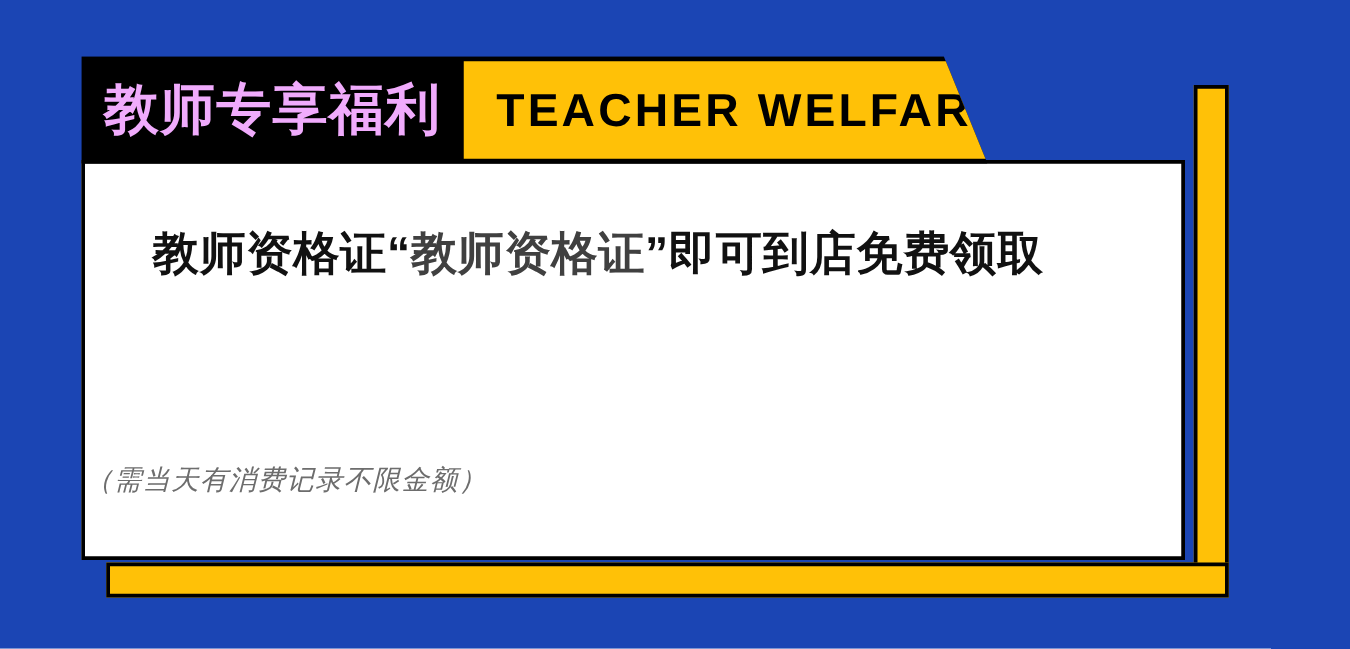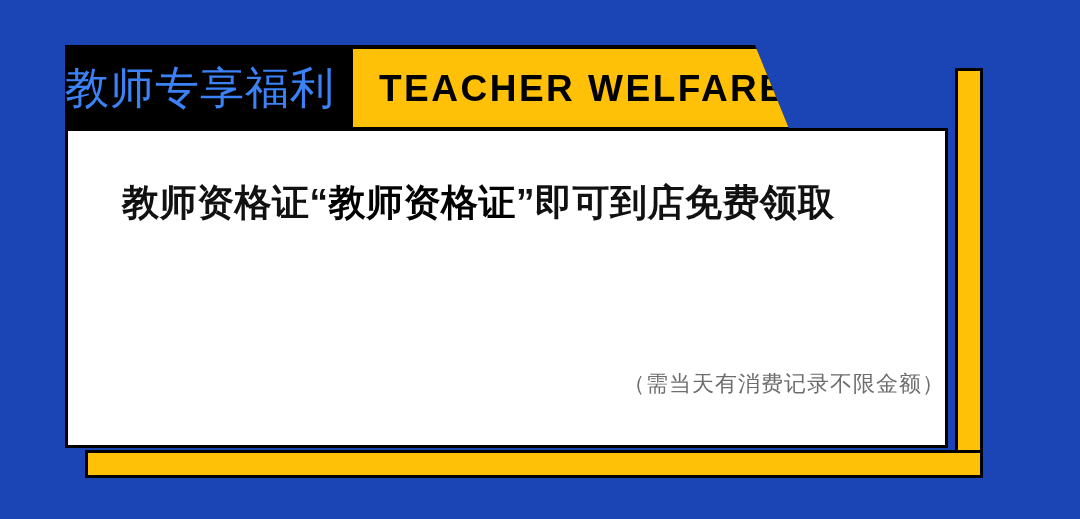--- a/index.html
+++ b/index.html
@@ -62,24 +62,25 @@
     top: 45px;
     width: 725px;
     height: 86px;
     background: #000000;
     clip-path: polygon(0 0, 690px 0, 725px 86px, 0 86px);
     display: flex;
     align-items: center;
     z-index: 3;
   }
   .header-cn {
-    color: #3b82f6;
+    color: #f0abfc;
     font-size: 44px;
-    font-weight: normal;
+    font-weight: bold;
     letter-spacing: 1px;
+    padding-left: 18px;
     padding-right: 16px;
     white-space: nowrap;
     line-height: 1;
   }
   .header-en-box {
     background: #ffc107;
     height: 78px;
     display: flex;
     align-items: center;
     padding: 0 22px 0 26px;
@@ -107,31 +108,32 @@
   }
   .headline {
     font-size: 37px;
     font-weight: bold;
     color: #111111;
     line-height: 1.52;
     letter-spacing: 0.5px;
     white-space: nowrap;
   }
   .hl-red {
-    color: #000000;
+    color: #404040;
   }
   .footnote {
     position: absolute;
     left: 0;
     top: 238px;
     width: 100%;
-    text-align: right;
+    text-align: left;
     font-size: 22px;
     color: #6d6d6d;
     letter-spacing: 1px;
+    font-style: italic;
   }
 </style>
 </head>
 <body>
 
 <div class="poster">
 
   <div class="shadow-right"></div>
   <div class="shadow-bottom"></div>
 

